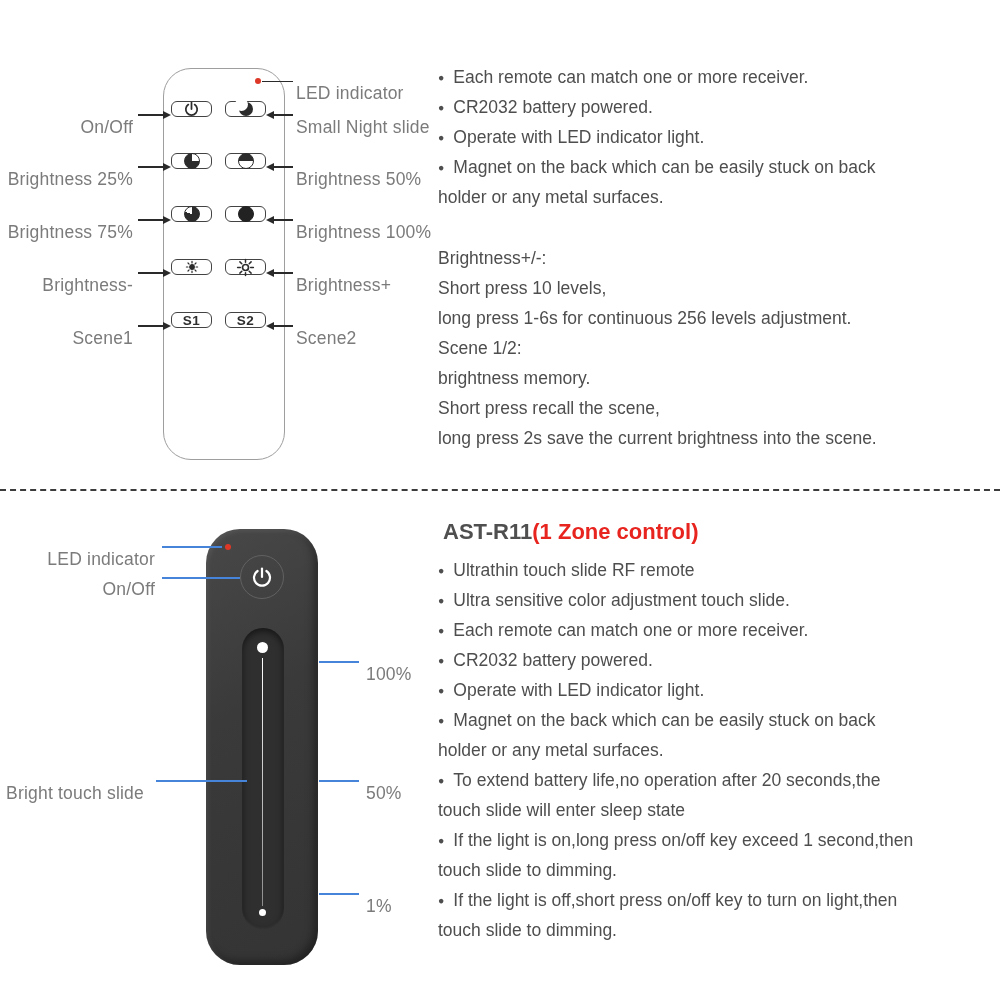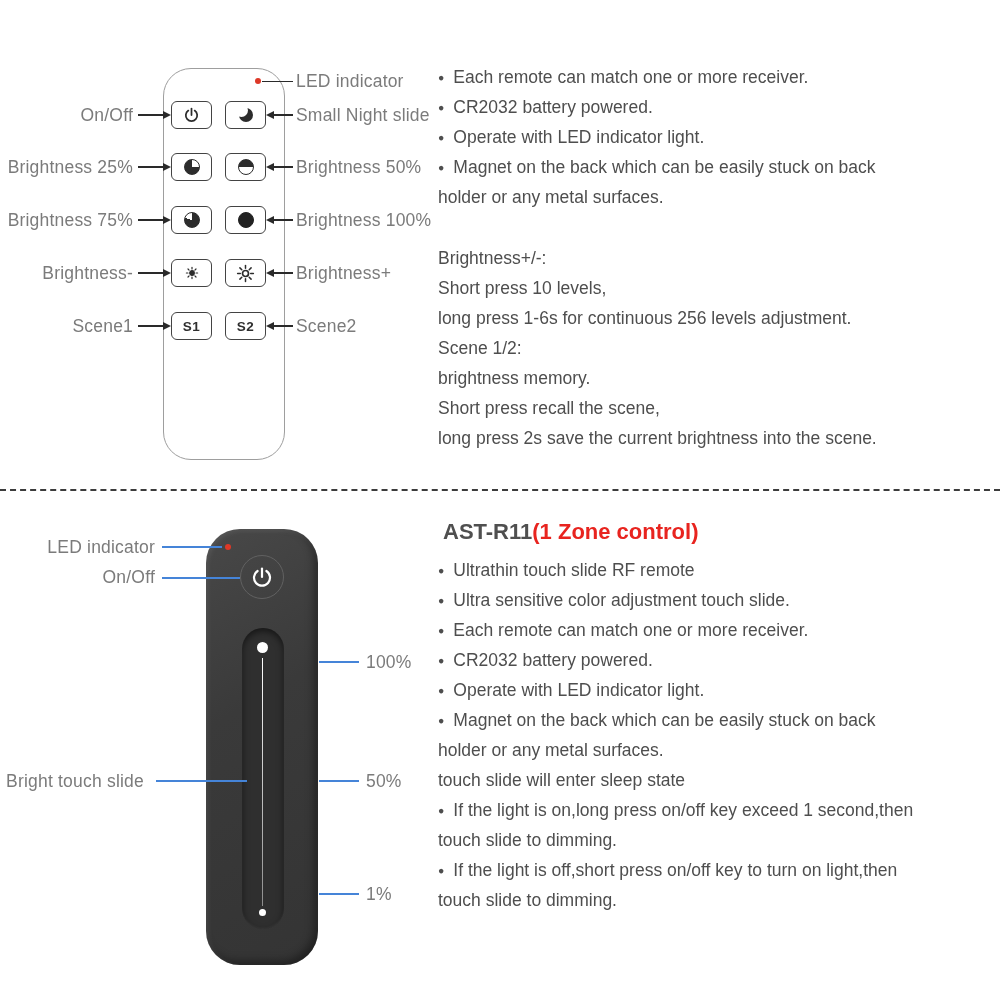--- a/index.html
+++ b/index.html
@@ -4,34 +4,34 @@
 <style>
   html,body{margin:0;padding:0;background:#fff;}
   #canvas{position:relative;width:1000px;height:1000px;background:#ffffff;overflow:hidden;
           font-family:"Liberation Sans", sans-serif;}
 
   
   .tl{white-space:nowrap;font-size:17.5px;line-height:30px;color:#4e4e4e;}
   .tl.bu::before{content:"\25CF";font-size:10.5px;margin-right:9px;vertical-align:2px;color:#4e4e4e;}
   .sec-title{position:absolute;font-size:22px;font-weight:700;color:#4f4f4f;white-space:nowrap;}
   .sec-title .red{color:#e8241f;}
-  .lab{position:absolute;font-size:17.5px;line-height:22px;color:#7b7b7b;letter-spacing:.2px;white-space:nowrap;}
+  .lab{position:absolute;font-size:17.5px;line-height:22px;color:#7b7b7b;letter-spacing:.2px;white-space:nowrap;margin-top:12px;}
   .lab.r{text-align:right;}
 
   
   .hl{position:absolute;height:1.5px;background:#2a2a2a;}
   .tri-r{position:absolute;width:0;height:0;border-top:4px solid transparent;border-bottom:4px solid transparent;border-left:8px solid #2a2a2a;}
   .tri-l{position:absolute;width:0;height:0;border-top:4px solid transparent;border-bottom:4px solid transparent;border-right:8px solid #2a2a2a;}
   .bl{position:absolute;height:2px;background:#4584d8;}
 
   
   .r1-body{position:absolute;left:163px;top:68px;width:122px;height:392px;background:#fff;
            border:1.6px solid #9e9e9e;border-radius:28px;box-sizing:border-box;}
   .led{position:absolute;width:6px;height:6px;border-radius:50%;background:#dd3827;}
-  .btn{position:absolute;width:41px;height:28px;background:#fff;border:1.9px solid #434343;border-radius:6px;
+  .btn{position:absolute;width:41px;height:16px;background:#fff;border:1.9px solid #434343;border-radius:6px;
        box-sizing:border-box;display:flex;align-items:center;justify-content:center;}
   .btn .txt{font-size:13.5px;font-weight:700;color:#2f2f2f;letter-spacing:.5px;}
   .pie{width:16px;height:16px;border-radius:50%;border:1.6px solid #2c2c2c;box-sizing:border-box;}
   .pie25{background:conic-gradient(#fff 0 26%, #2c2c2c 26% 100%);}
   .pie50{background:conic-gradient(from 270deg, #2c2c2c 0 50%, #fff 50% 100%);}
   .pie75{background:conic-gradient(from 288deg, #fff 0 20%, #2c2c2c 20% 100%);}
   .pie100{background:#222;border-color:#222;}
   .moon{position:relative;width:14px;height:14px;border-radius:50%;background:#2c2c2c;}
   .moon::before{content:"";position:absolute;left:-4px;top:-4px;width:13px;height:13px;border-radius:50%;background:#fff;}
 
@@ -211,20 +211,21 @@
     <span>AST-R11</span><span class="red">(1 Zone control)</span>
   </div>
   <div class="flow" style="left:438px;top:555px;width:556px;">
     <div class="tl bu">Ultrathin touch slide RF remote</div>
     <div class="tl bu">Ultra sensitive color adjustment touch slide.</div>
     <div class="tl bu">Each remote can match one or more receiver.</div>
     <div class="tl bu">CR2032 battery powered.</div>
     <div class="tl bu">Operate with LED indicator light.</div>
     <div class="tl bu">Magnet on the back which can be easily stuck on back</div>
     <div class="tl">holder or any metal surfaces.</div>
+    <div class="tl bu">To extend battery life,no operation after 20 seconds,the</div>
     <div class="tl">touch slide will enter sleep state</div>
     <div class="tl bu">If the light is on,long press on/off key exceed 1 second,then</div>
     <div class="tl">touch slide to dimming.</div>
     <div class="tl bu">If the light is off,short press on/off key to turn on light,then</div>
     <div class="tl">touch slide to dimming.</div>
   </div>
 
 </div>
 
 </body></html>

